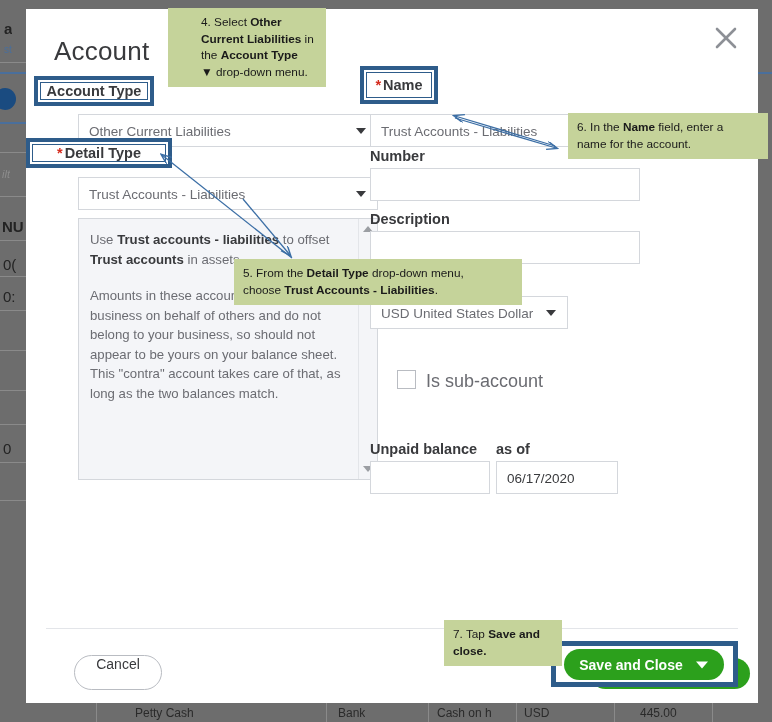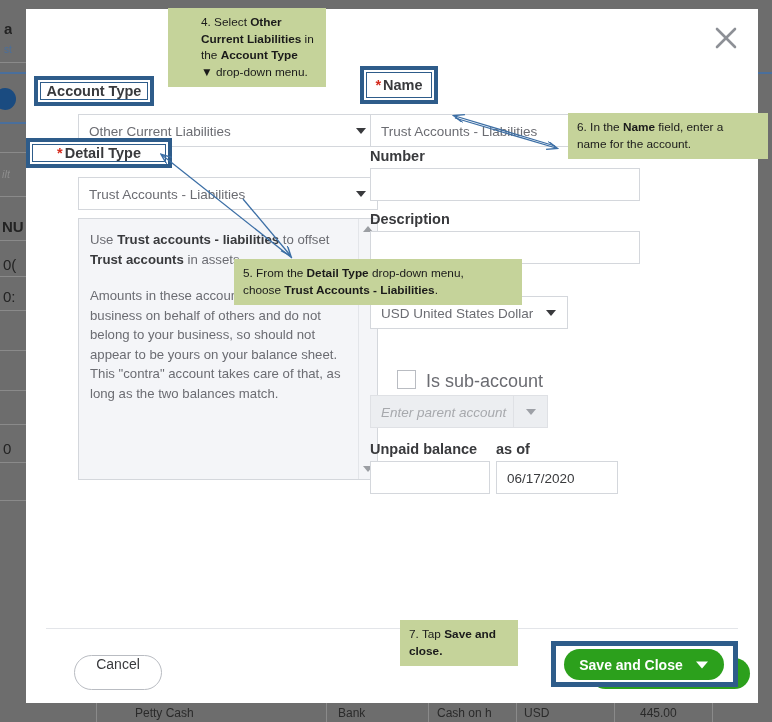--- a/index.html
+++ b/index.html
@@ -282,20 +282,21 @@
 
 <div id="modal">
 
   <div id="close-x">
     <svg width="28" height="28" viewBox="0 0 28 28">
       <line x1="5" y1="5" x2="23" y2="23" stroke="#8d9096" stroke-width="2.6" stroke-linecap="round"></line>
       <line x1="23" y1="5" x2="5" y2="23" stroke="#8d9096" stroke-width="2.6" stroke-linecap="round"></line>
     </svg>
   </div>
 
+  <div id="title">Account</div>
 
   <div class="field" style="left:52px; top:105px; width:300px;">
     <span class="val">Other Current Liabilities</span>
     <span class="caret"></span>
   </div>
 
   <div class="field" style="left:52px; top:168px; width:300px;">
     <span class="val">Trust Accounts - Liabilities</span>
     <span class="caret"></span>
   </div>
@@ -332,25 +333,20 @@
   </div>
 
   <div class="field" style="left:344px; top:287px; width:198px;">
     <span class="val">USD United States Dollar</span>
     <span class="caret"></span>
   </div>
 
   <div id="subacct-box"></div>
   <div id="subacct-label">Is sub-account</div>
 
-  <div class="field disabled" style="left:344px; top:386px; width:178px;">
-    <span class="val">Enter parent account</span>
-    <span class="split"></span>
-    <span class="caret"></span>
-  </div>
 
   <div class="lbl" style="left:344px; top:432px;">
     <span>Unpaid balance</span>
   </div>
   <div class="lbl" style="left:470px; top:432px;">
     <span>as of</span>
   </div>
   <div class="field" style="left:344px; top:452px; width:120px;">
     <span class="val"></span>
   </div>
@@ -415,13 +411,13 @@
 
   <line x1="243" y1="199" x2="290" y2="255" stroke="#3b6ea5" stroke-width="1.3" marker-end="url(#ah)"></line>
 
   <line x1="555" y1="146" x2="455" y2="116" stroke="#3b6ea5" stroke-width="1.3" marker-end="url(#ah)"></line>
   <line x1="455" y1="118" x2="556" y2="148" stroke="#3b6ea5" stroke-width="1.3" marker-end="url(#ah)"></line>
 </svg>
 
 <div class="callout" style="left:168px; top:8px; width:158px;padding-left:33px;"><span>4. Select </span><b>Other Current Liabilities</b><span> in</span><br><span>the </span><b>Account Type</b><br><span>▼ drop-down menu.</span></div>
 <div class="callout" style="left:234px; top:259px; width:288px;"><span>5. From the </span><b>Detail Type</b><span> drop-down menu,</span><br><span>choose </span><b>Trust Accounts - Liabilities</b><span>.</span></div>
 <div class="callout" style="left:568px; top:113px; width:200px;"><span>6. In the </span><b>Name</b><span> field, enter a</span><br><span>name for the account.</span></div>
-<div class="callout" style="left:400px; top:620px; width:118px;"><span>7. Tap </span><b>Save and</b><br><b>close.</b></div>
+<div class="callout" style="left:444px; top:620px; width:118px;"><span>7. Tap </span><b>Save and</b><br><b>close.</b></div>
 
 </body></html>

